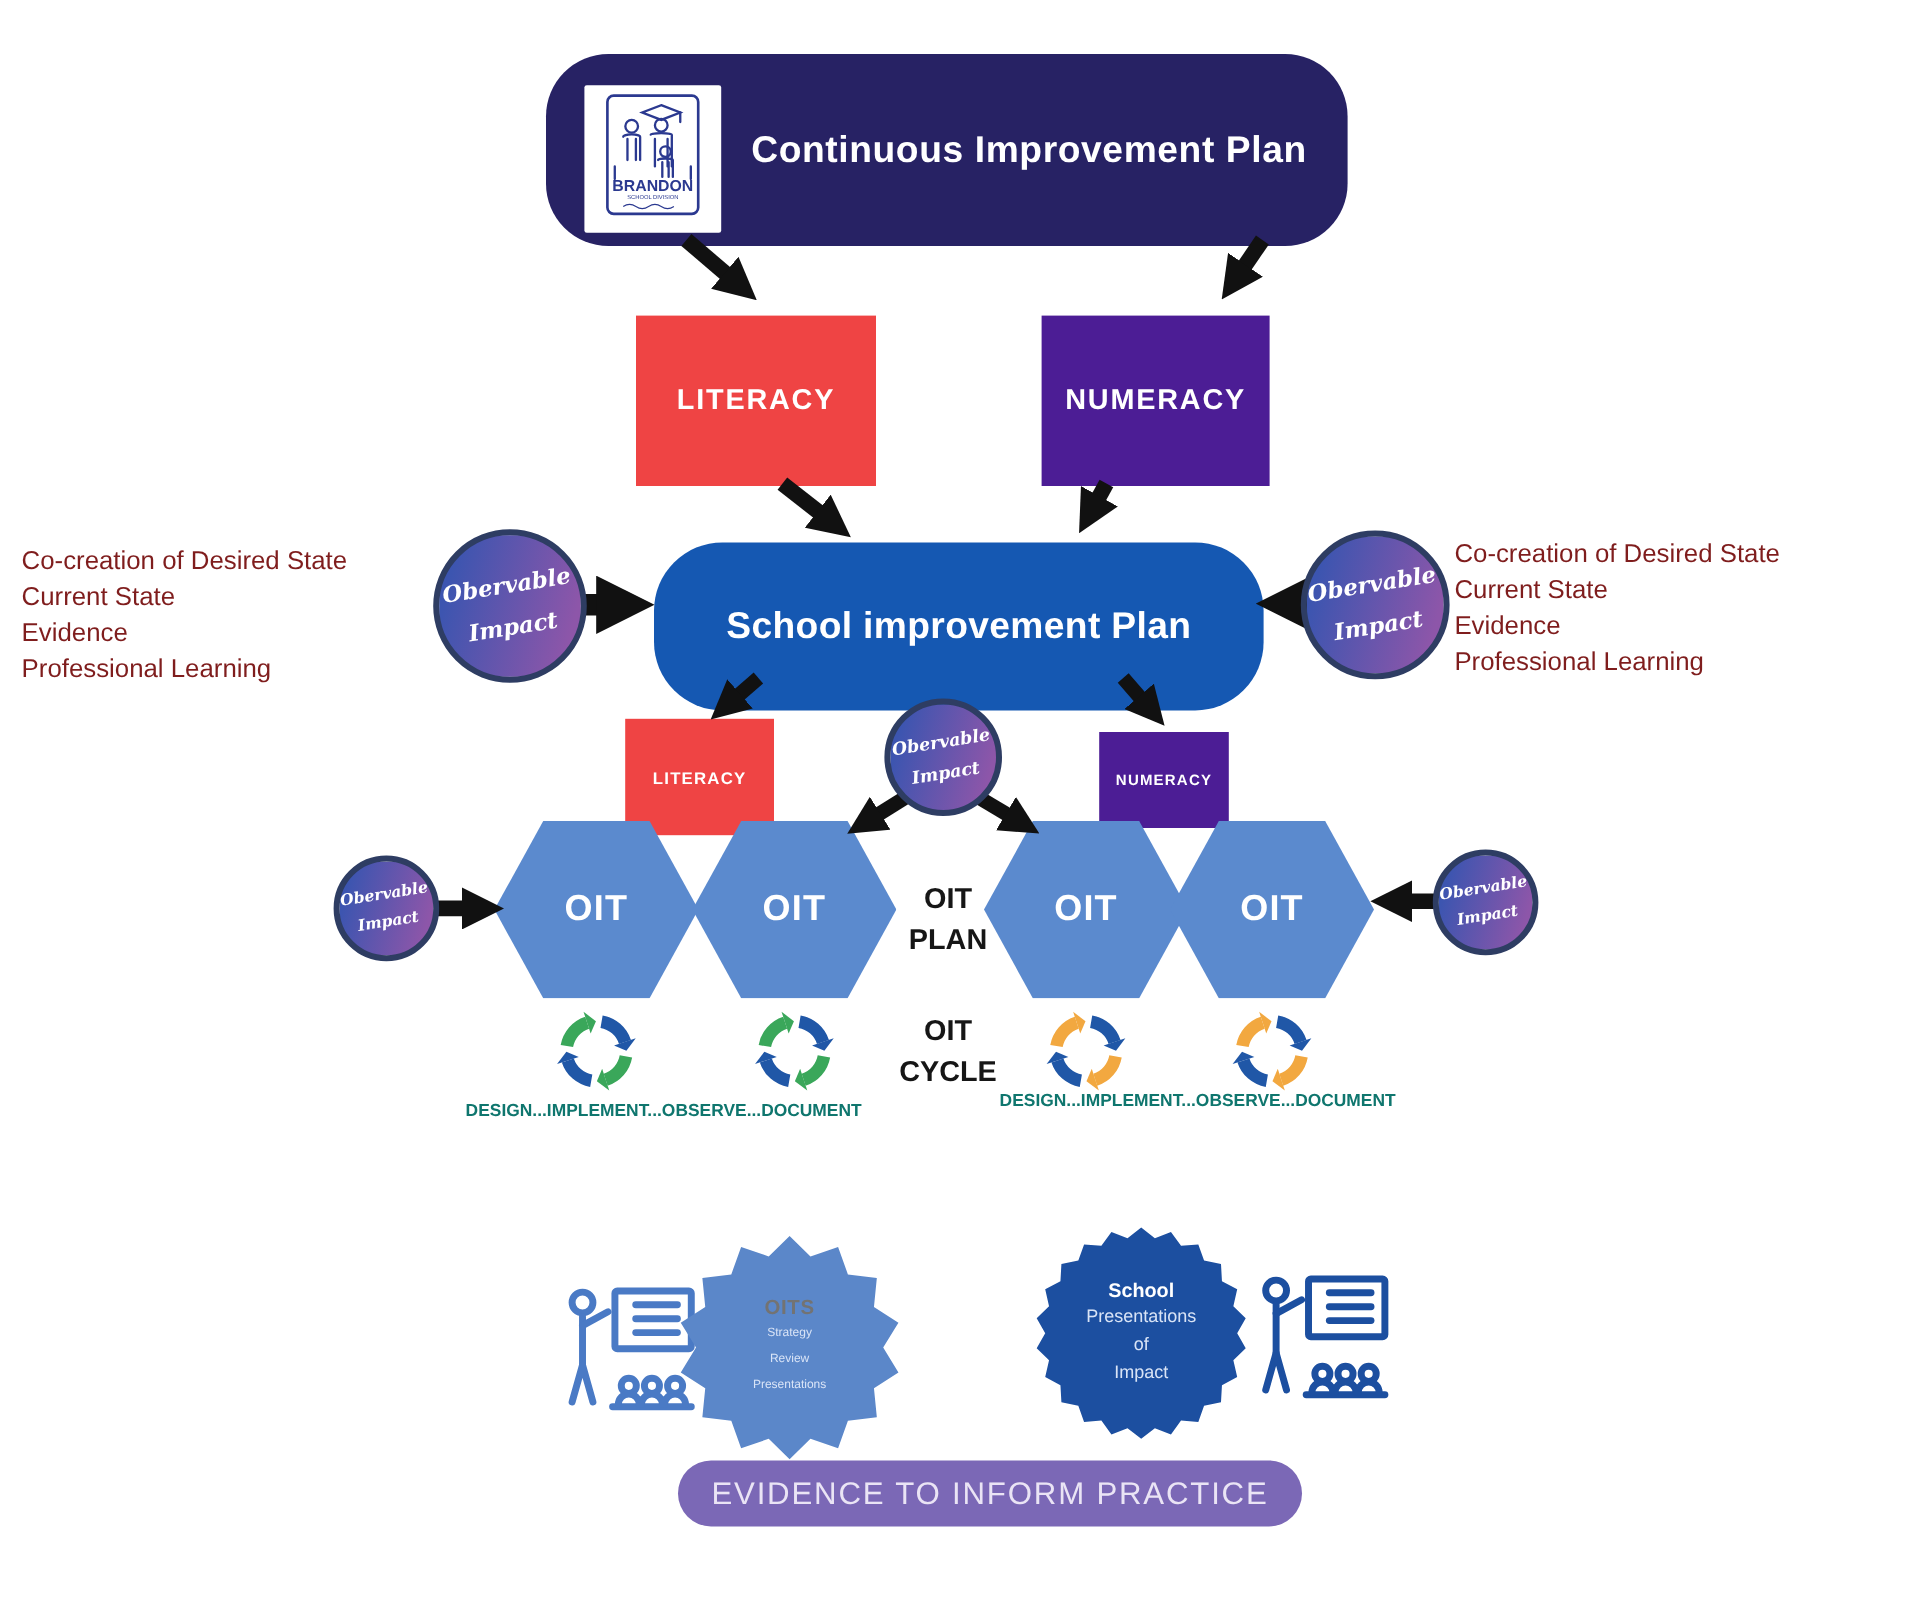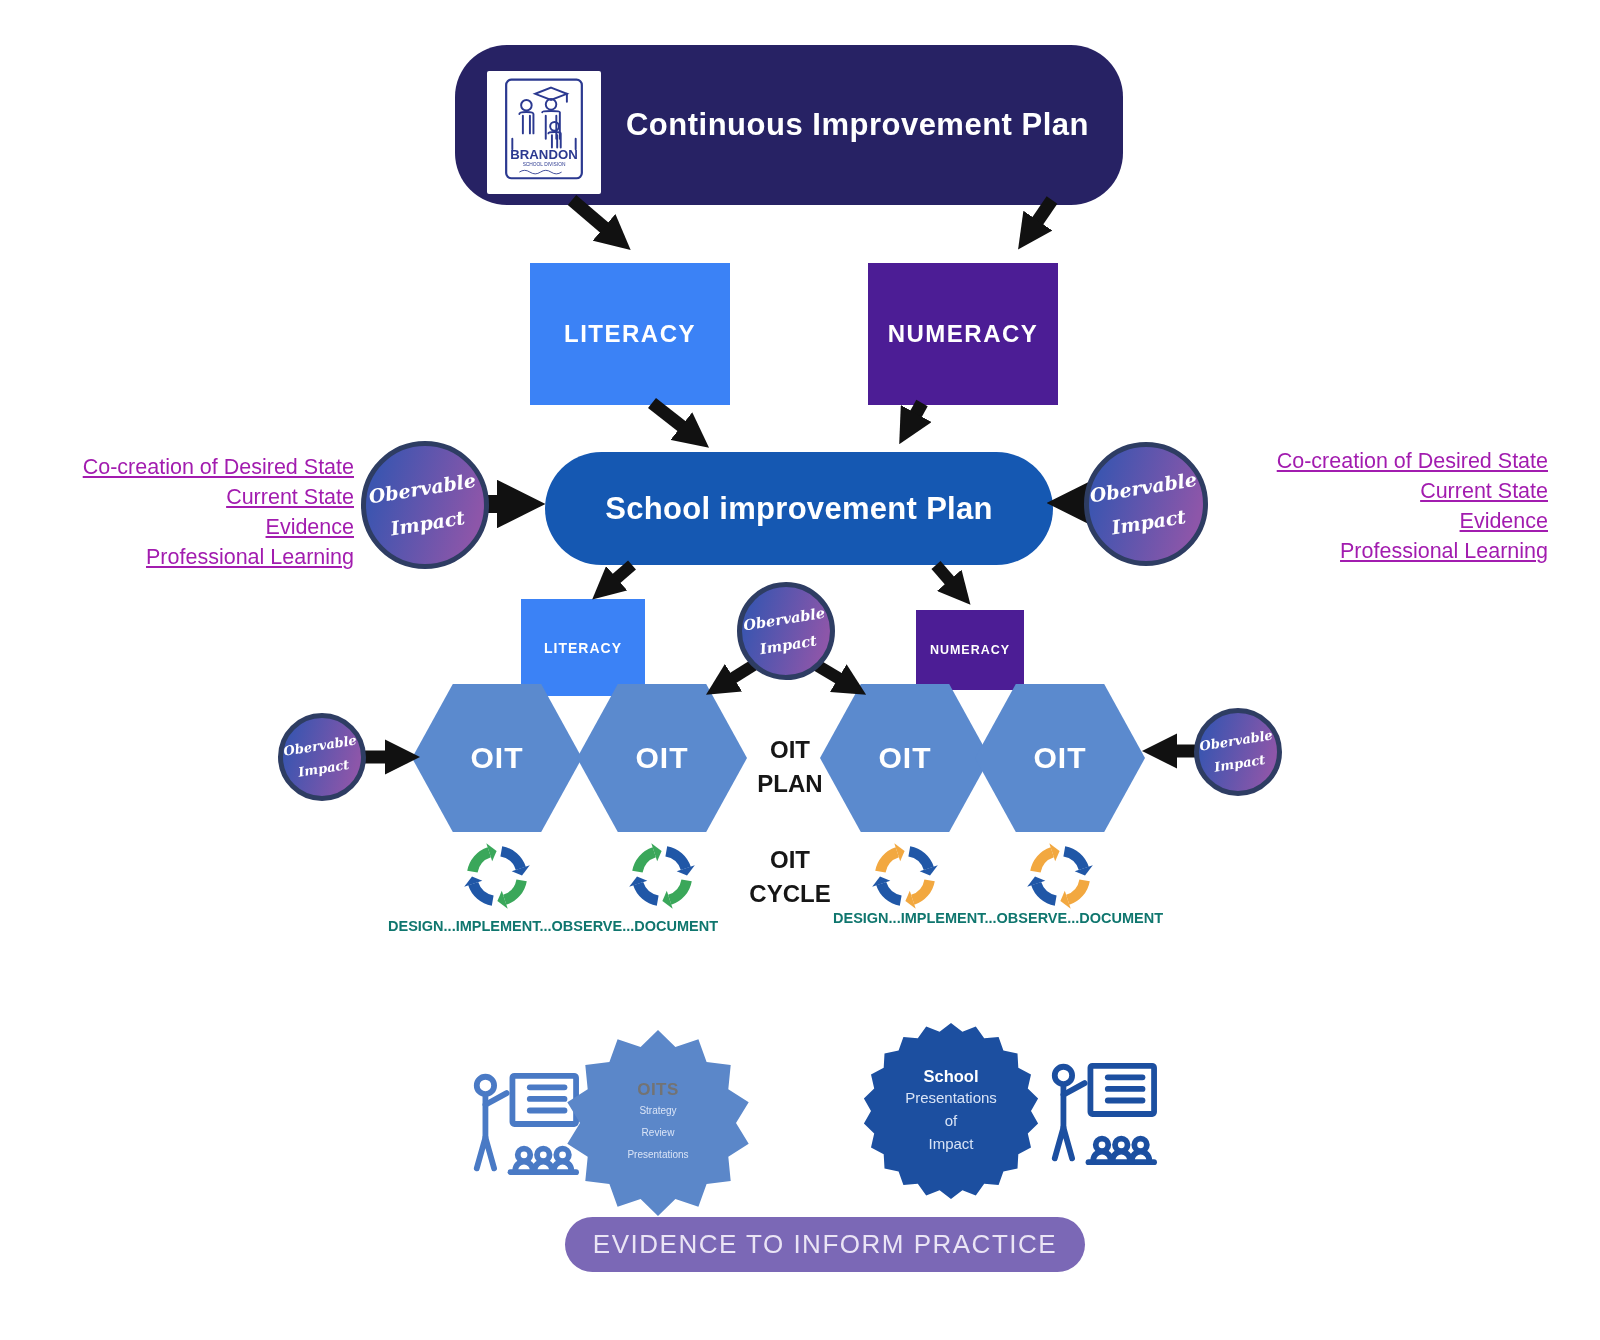--- a/index.html
+++ b/index.html
@@ -10,44 +10,44 @@
   
   .top-banner{left:455px;top:45px;width:668px;height:160px;border-radius:52px;
               background:#272264;z-index:2;display:flex;align-items:center;}
   .logo-box{position:absolute;left:32px;top:26px;width:114px;height:123px;background:#fff;
             border-radius:2px;display:flex;align-items:center;justify-content:center;}
   .top-title{position:absolute;left:150px;width:505px;text-align:center;color:#fff;
              font-size:31px;font-weight:bold;letter-spacing:.5px;}
 
   
   .box{display:flex;align-items:center;justify-content:center;color:#fff;font-weight:bold;z-index:2;}
-  .green{background:#3b82f6;}
+  .green{background:#ef4444;}
   .orange{background:#4c1d95;text-align:right;}
   .box-lg{font-size:24px;letter-spacing:1.5px;}
   .box-sm{font-size:14px;letter-spacing:1px;}
   .box-xs{font-size:12.5px;letter-spacing:1px;}
 
   
-  .sip-pill{left:545px;top:452px;width:508px;height:113px;border-radius:57px;background:#1558B2;
+  .sip-pill{left:545px;top:452px;width:508px;height:140px;border-radius:57px;background:#1558B2;
             display:flex;align-items:center;justify-content:center;z-index:2;}
   .sip-pill span{color:#fff;font-size:31px;font-weight:bold;letter-spacing:.3px;}
 
   
   .impact{border-radius:50%;border:5px solid #2E3D63;
           background:linear-gradient(105deg,#3C55B0 12%,#8D56A9 88%);
           display:flex;align-items:center;justify-content:center;z-index:4;}
   .impact-text{transform:rotate(-9deg);text-align:center;color:#fff;
                font-family:"DejaVu Serif",serif;font-style:italic;font-weight:bold;
                display:flex;flex-direction:column;}
   .imp-lg .impact-text{font-size:19px;gap:13px;}
   .imp-md .impact-text{font-size:14.5px;gap:9px;}
   .imp-sm .impact-text{font-size:13px;gap:8px;}
 
   
-  .note{width:336px;text-align:right;color:#a21caf;font-size:21.5px;line-height:30px;z-index:2;text-decoration:underline;}
+  .note{width:336px;text-align:left;color:#7f1d1d;font-size:21.5px;line-height:30px;z-index:2;}
 
   
   .hex{width:170px;height:148px;top:684px;background:#5B8ACE;z-index:2;
        clip-path:polygon(24% 0%,76% 0%,100% 50%,76% 100%,24% 100%,0% 50%);
        display:flex;align-items:center;justify-content:center;}
   .hex span{color:#fff;font-size:30px;font-weight:bold;letter-spacing:1px;}
 
   .mid-label{width:110px;text-align:center;color:#161616;font-size:24px;font-weight:bold;
              line-height:34px;z-index:2;}
 

